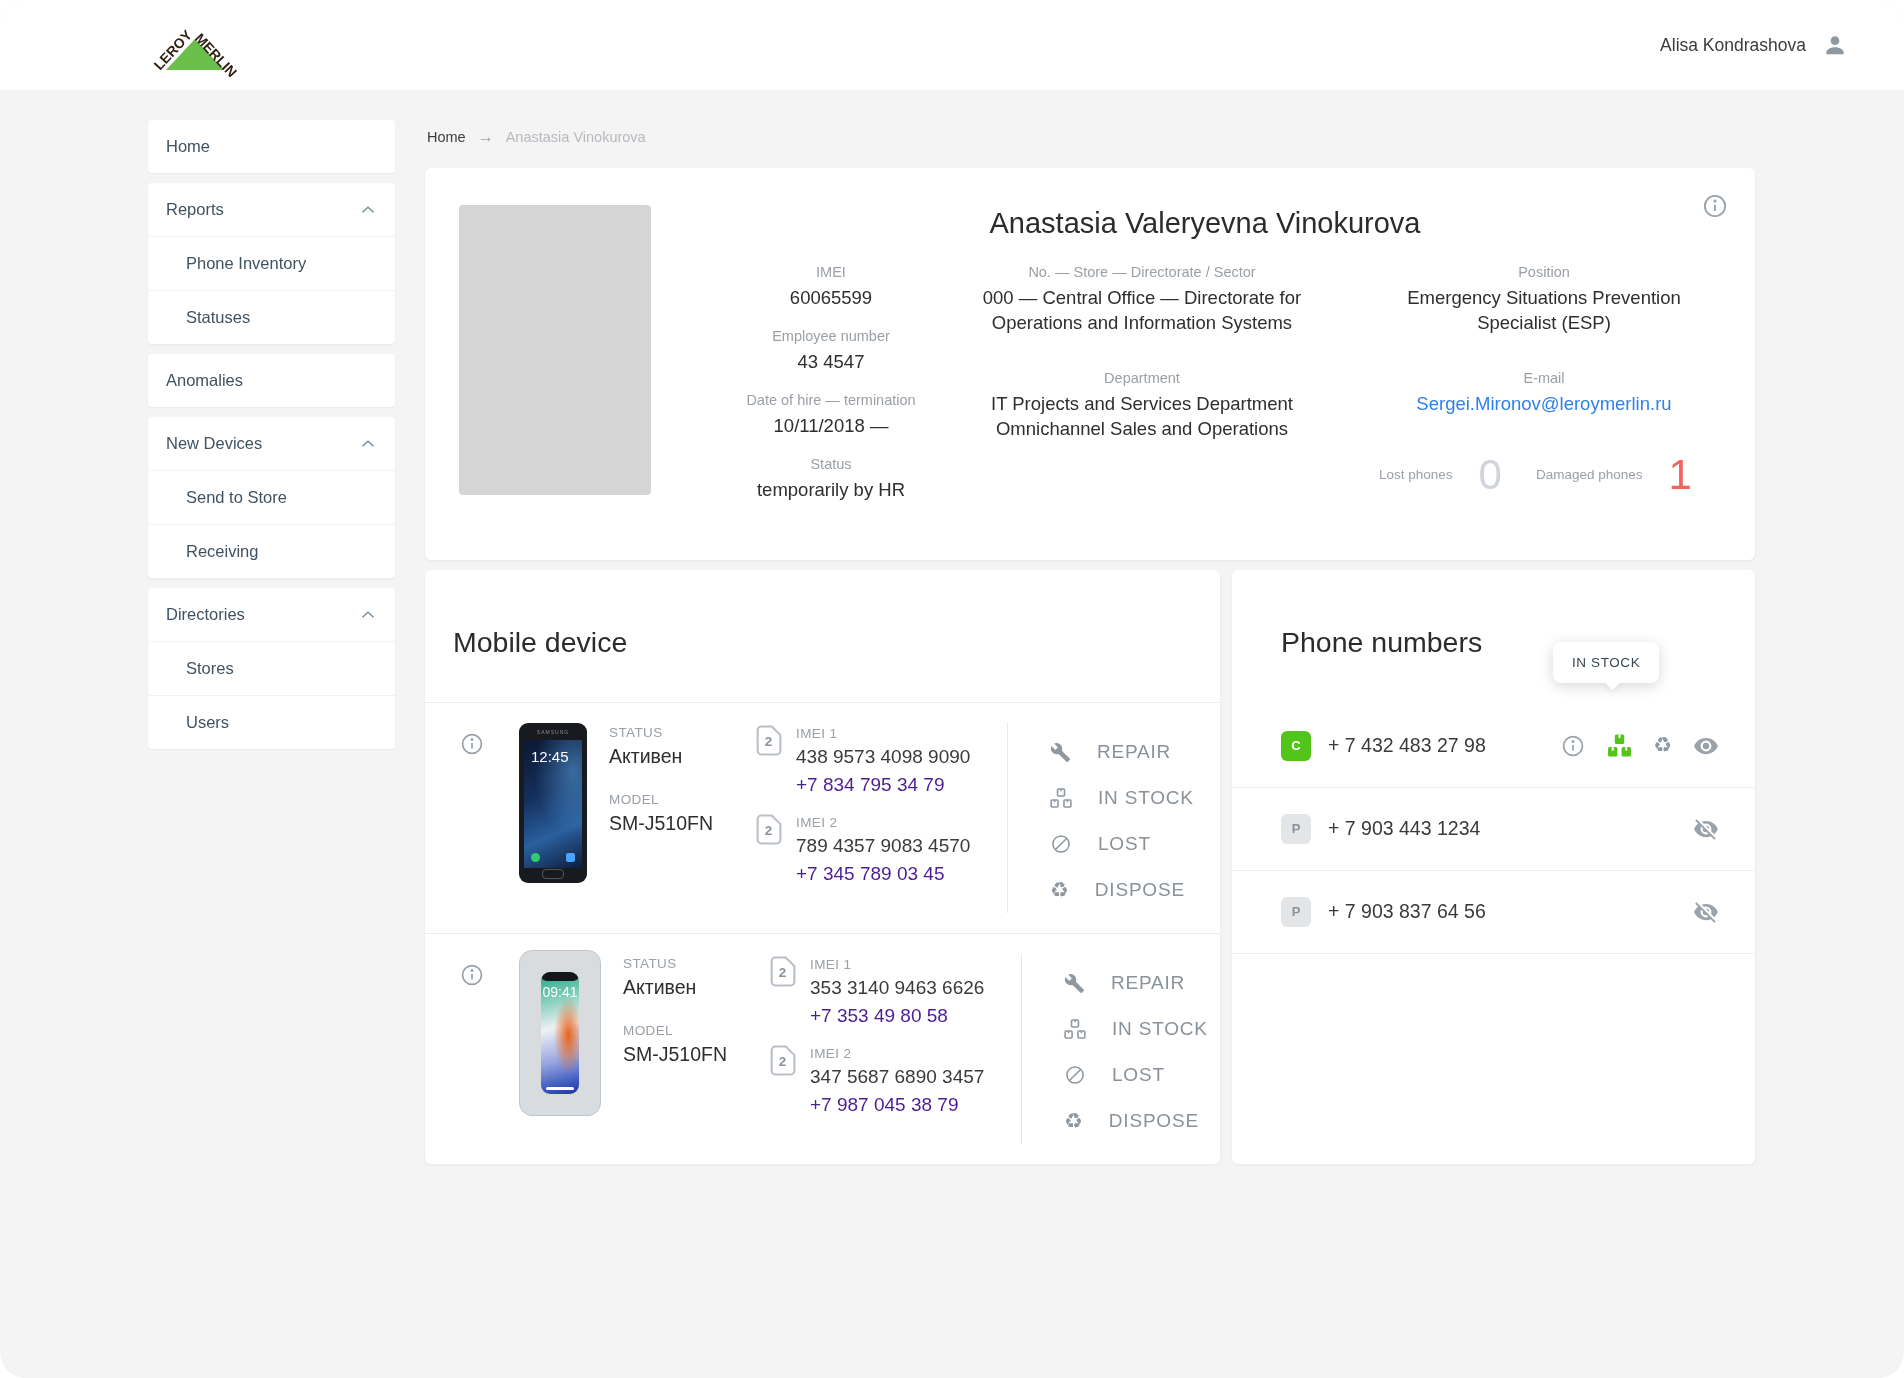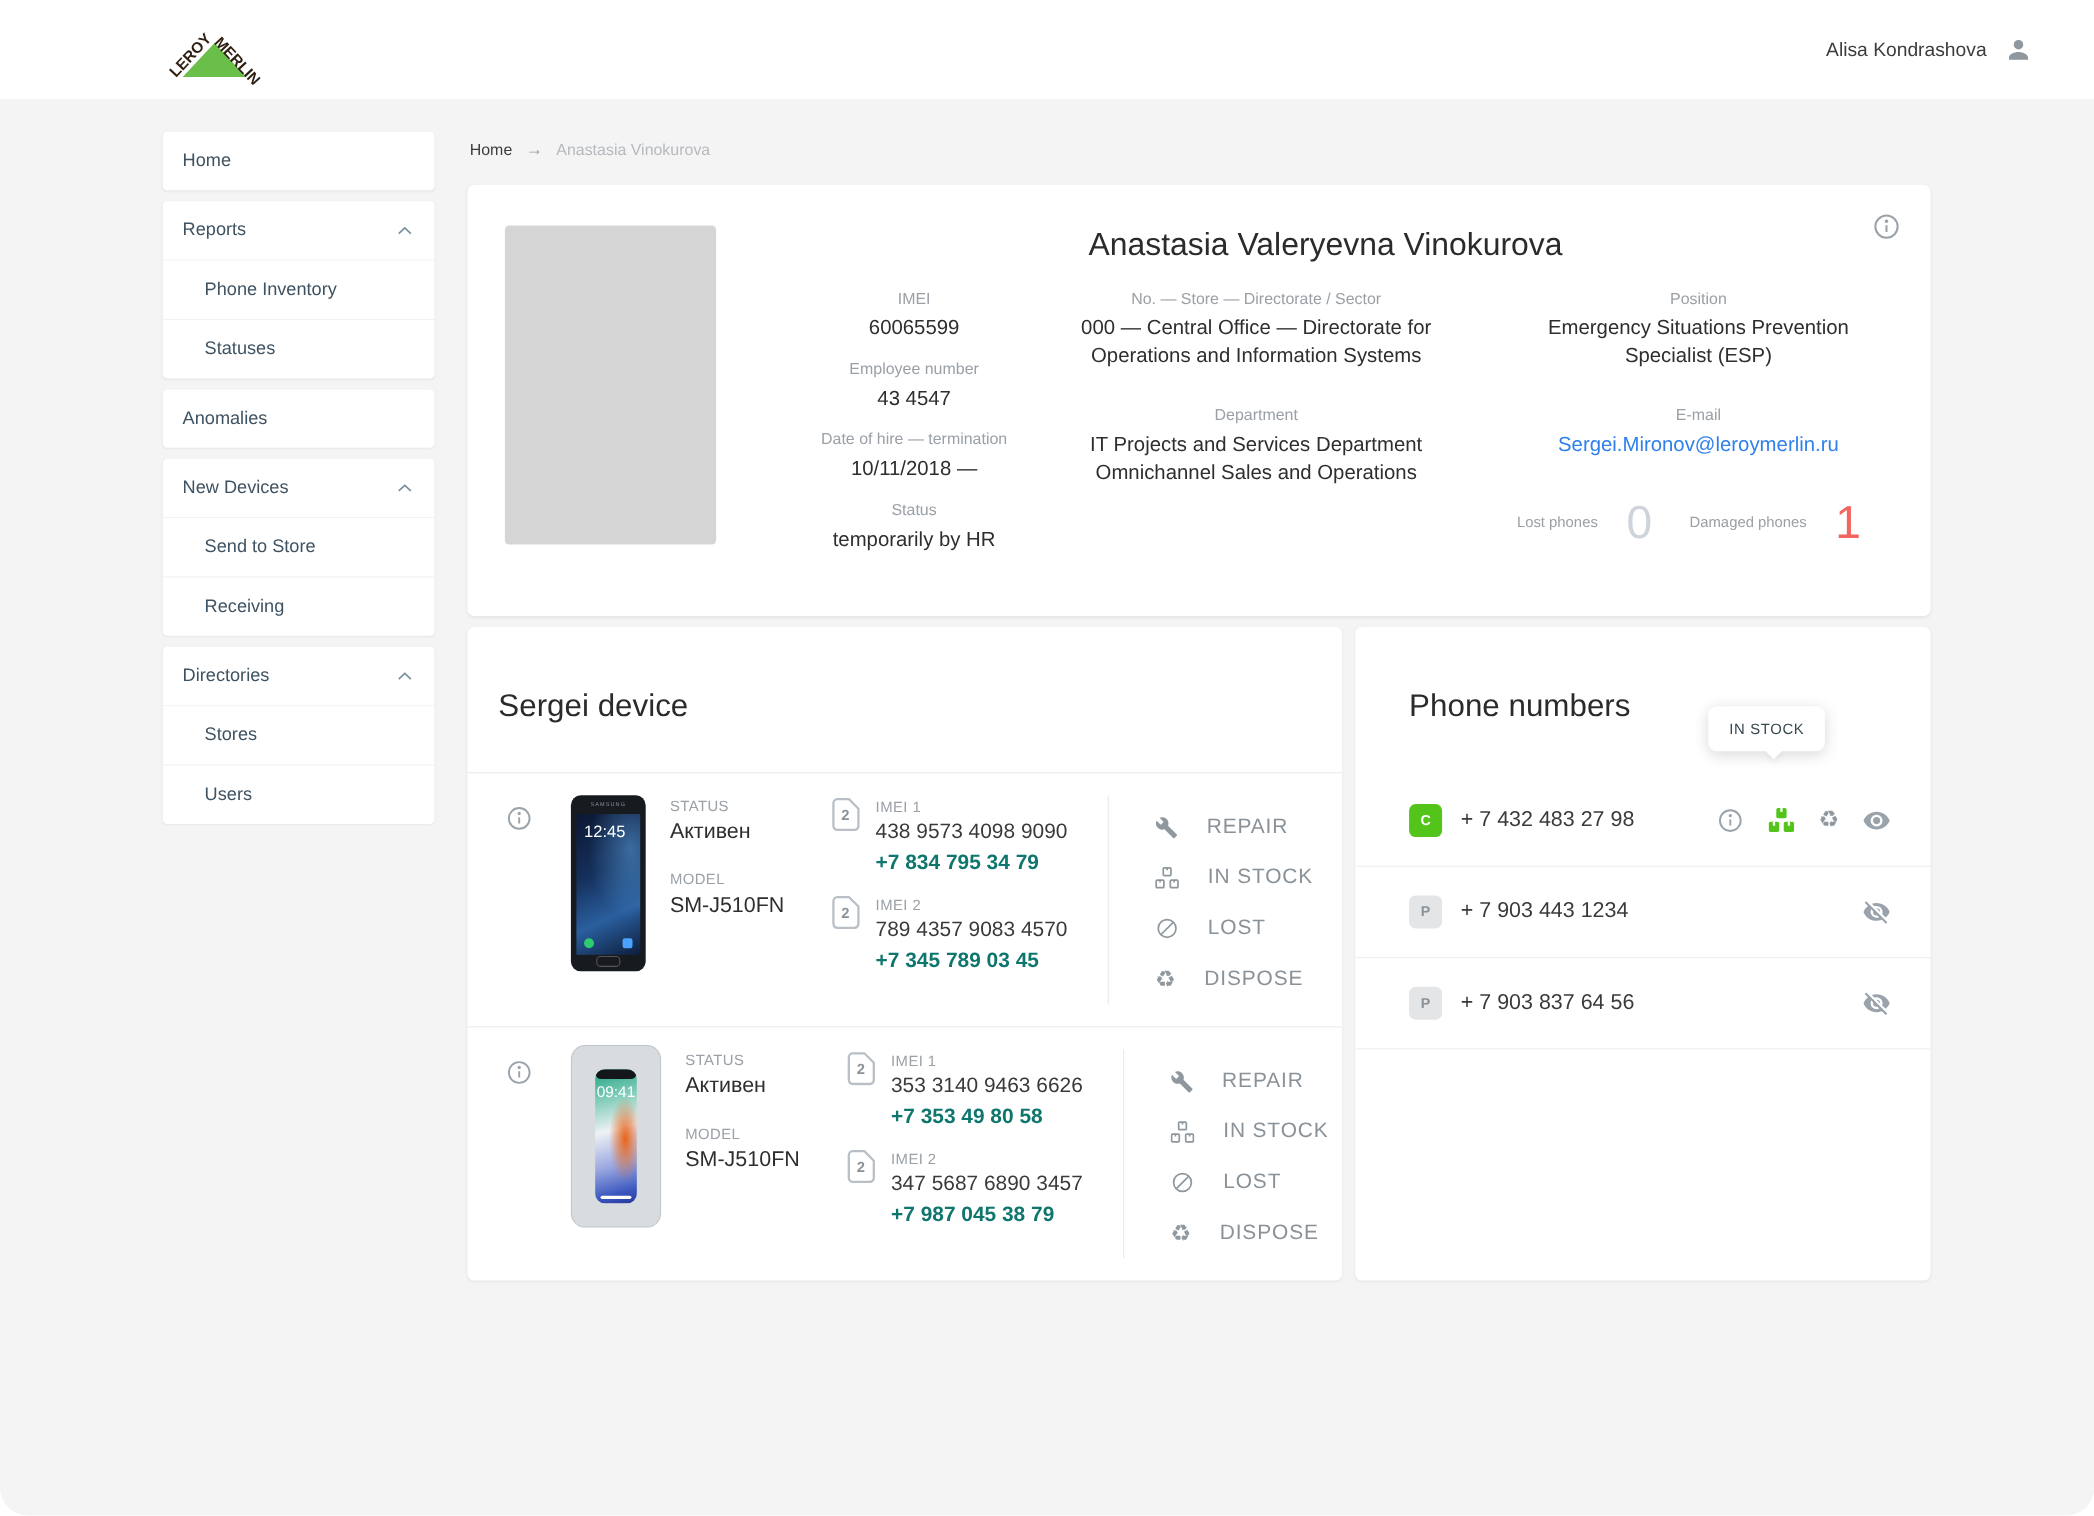--- a/index.html
+++ b/index.html
@@ -84,21 +84,21 @@
   .iphone-time{position:absolute;top:12px;left:0;right:0;text-align:center;font-size:14px;font-weight:300;color:#fff;}
   .iphone-home{position:absolute;bottom:4px;left:50%;transform:translateX(-50%);width:28px;height:3px;background:#fff;border-radius:2px;}
 
   .dev-statcol{margin-left:22px;width:146px;flex-shrink:0;padding-top:2px;}
   .dev-label{font-size:13.5px;color:#9aa0a6;letter-spacing:.4px;margin-bottom:5px;}
   .dev-value{font-size:19.5px;color:#2e2e2e;margin-bottom:24px;}
   .dev-imeicol{width:252px;flex-shrink:0;padding-top:2px;}
   .imei-block{display:flex;gap:14px;margin-bottom:18px;}
   .imei-texts{padding-top:1px;}
   .imei-num{font-size:19px;color:#3a3a3a;margin:5px 0 6px;}
-  .imei-phone{font-size:19px;font-weight:700;color:#0f766e;}
+  .imei-phone{font-size:19px;font-weight:400;color:#4c1d95;}
   .dev-actions{flex:1;border-left:1px solid #e9e9e9;padding:6px 0 0 42px;}
   .action{display:flex;align-items:center;gap:26px;height:46px;cursor:pointer;}
   .action-label{font-size:19px;letter-spacing:.8px;color:#8a9299;}
   .icon-gray{color:#8f989e;}
   .icon-lightgray{color:#9aa3ab;}
   .icon-green{color:var(--green,#52c41a);}
   .recycle-glyph{font-size:21px;line-height:1;color:#8f989e;font-family:"DejaVu Sans",sans-serif;}
 
   
   .phone-row{height:82px;display:flex;align-items:center;padding:0 36px 0 49px;border-bottom:1px solid #eceeef;}
@@ -272,21 +272,21 @@
                 </div>
               </div>
             </div>
           </div>
         </div>
       </section>
 
       <div class="cards-row">
 
         <section class="card devices-card">
-          <h2 class="section-title">Sergei device</h2>
+          <h2 class="section-title">Mobile device</h2>
 
           <div class="device-row">
             <span class="dev-info clickable">
               <svg width="26" height="26" viewBox="0 0 24 24" fill="none" stroke="#9aa3ab" stroke-width="1.6">
                 <circle cx="12" cy="12" r="8.7"></circle>
                   <line x1="12" y1="11" x2="12" y2="16.2"></line>
                 <circle cx="12" cy="7.8" r="0.6" fill="#9aa3ab"></circle>
               </svg>
             </span>
             <div class="phone-mock samsung">

